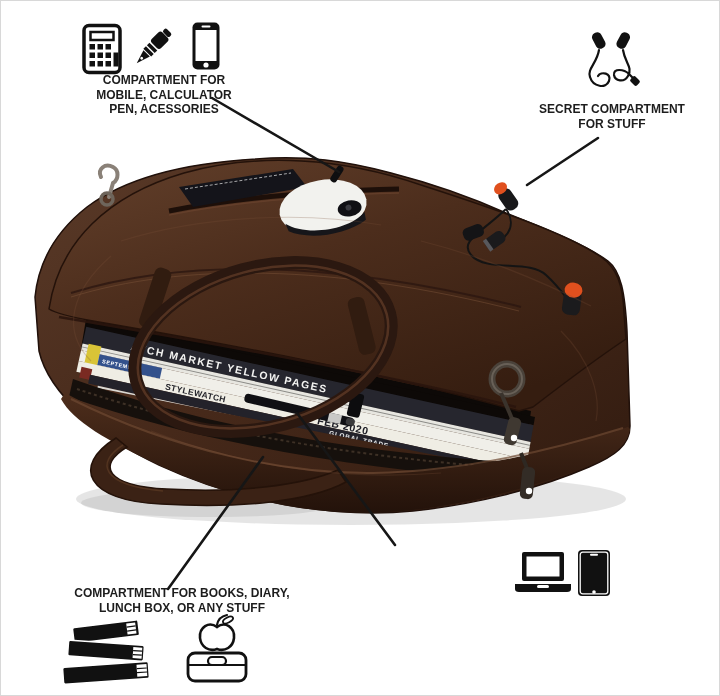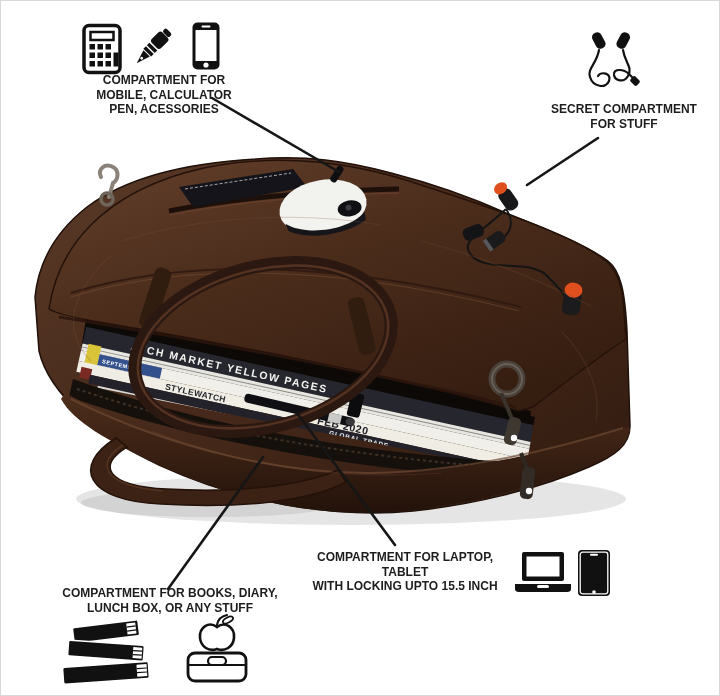--- a/index.html
+++ b/index.html
@@ -231,41 +231,39 @@
       </g>
     <g transform="rotate(28 44 12)">
         <rect x="39" y="3" width="10" height="17" rx="4.5" fill="#111111"></rect>
       </g>
     <path d="M20,21 C18,34 8,40 11,48 C14,58 27,60 30,52 C33,44 22,42 19,47" stroke="#111111" stroke-width="2.2" fill="none" stroke-linecap="round"></path>
     <path d="M44,21 C46,34 54,38 49,47 C45,54 36,52 35,46 C34,39 45,40 50,45" stroke="#111111" stroke-width="2.2" fill="none" stroke-linecap="round"></path>
     <line x1="50" y1="45" x2="55" y2="50" stroke="#111111" stroke-width="2.2"></line>
     <rect x="52.5" y="47.5" width="7" height="9" rx="2" transform="rotate(-45 56 52)" fill="#111111"></rect>
   </svg>
 
-  <div class="callout-label" style="left:532px; top:101px; width:182px;">SECRET COMPARTMENT
+  <div class="callout-label" style="left:520px; top:101px; width:182px;">SECRET COMPARTMENT
 FOR STUFF</div>
 
-  <div class="callout-label" style="left:300px; top:549px; width:208px;">COMPARTMENT FOR LAPTOP, TABLET
-WITH LOCKING UPTO 15.5 INCH</div>
 
   <svg class="icon" style="left:512px; top:549px;" width="60" height="46" viewBox="0 0 60 46">
     <rect x="9" y="2" width="42" height="29" rx="2" fill="#111111"></rect>
     <rect x="13.5" y="6.5" width="33" height="20" fill="#ffffff"></rect>
     <path d="M2,34 L58,34 L58,39 Q58,42 54,42 L6,42 Q2,42 2,39 Z" fill="#111111"></path>
     <rect x="24" y="35" width="12" height="3" rx="1.5" fill="#ffffff"></rect>
   </svg>
 
   <svg class="icon" style="left:576px; top:548px;" width="34" height="48" viewBox="0 0 34 48">
     <rect x="1" y="1" width="32" height="46" rx="4" fill="#111111"></rect>
     <rect x="3.2" y="3.2" width="27.6" height="41.6" rx="2.5" fill="none" stroke="#ffffff" stroke-width="1.3"></rect>
     <rect x="13" y="4.8" width="8" height="2" rx="1" fill="#ffffff"></rect>
     <circle cx="17" cy="43" r="1.8" fill="#ffffff"></circle>
   </svg>
 
-  <div class="callout-label" style="left:56px; top:585px; width:226px;">COMPARTMENT FOR BOOKS, DIARY,
+  <div class="callout-label" style="left:68px; top:585px; width:226px;">COMPARTMENT FOR BOOKS, DIARY,
 LUNCH BOX, OR ANY STUFF</div>
 
   <svg class="icon" style="left:58px; top:616px;" width="104" height="76" viewBox="0 0 104 76">
     <g transform="rotate(-7 52 14)">
       <rect x="14" y="6" width="66" height="16" rx="2" fill="#111111" stroke="#ffffff" stroke-width="1.5"></rect>
       <rect x="68" y="8.5" width="9" height="11" fill="#ffffff"></rect>
       <line x1="68" y1="12" x2="77" y2="12" stroke="#111111" stroke-width="1.2"></line>
       <line x1="68" y1="16" x2="77" y2="16" stroke="#111111" stroke-width="1.2"></line>
     </g>
     <g transform="rotate(4 52 34)">

